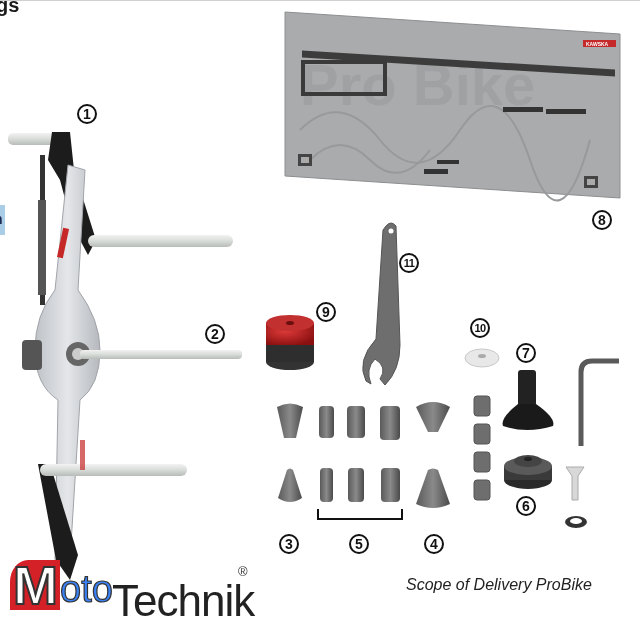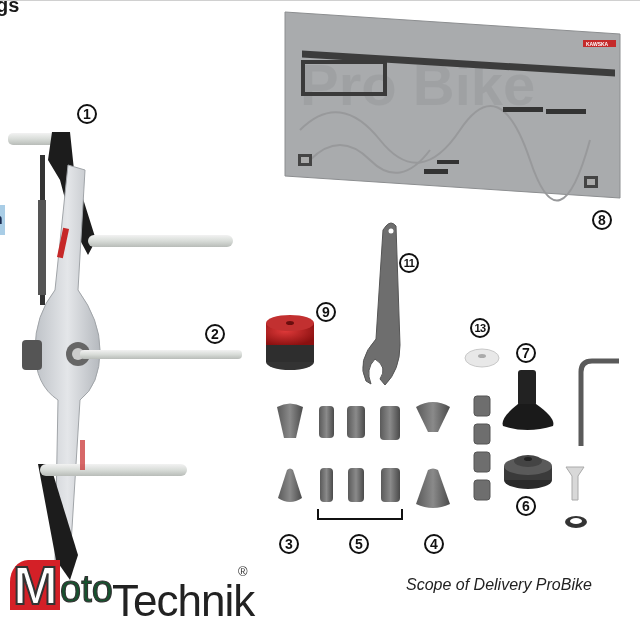--- a/index.html
+++ b/index.html
@@ -8,21 +8,21 @@
   .topline { left:0; top:0; width:640px; height:1px; background:#d0d0d0; }
   .heading-frag { left:-4px; top:-6px; font-size:20px; font-weight:bold; color:#1a1a1a; font-family:"Liberation Sans", sans-serif; }
   .side-tab { left:0; top:205px; width:5px; height:30px; background:#a9cde6; }
   .side-tab span { position:absolute; left:-6px; top:6px; font-weight:bold; font-size:14px; color:#1a2a50; }
   .callout { width:20px; height:20px; border:2px solid #111; border-radius:50%; display:flex; align-items:center; justify-content:center; font-weight:bold; font-size:14px; color:#111; background:#fff; box-sizing:border-box; font-family:"Liberation Sans", sans-serif; }
   .callout.two { font-size:11px; letter-spacing:-0.5px; }
   .caption { left:406px; top:575px; font-style:italic; font-size:16px; color:#222; line-height:20px; font-family:"Liberation Sans", sans-serif; }
   .logo { left:10px; top:560px; height:50px; }
   .logo-m { position:absolute; left:0; top:0; width:50px; height:50px; background:#d42027; border-top-left-radius:18px 22px; }
   .logo-m span { position:absolute; left:3px; top:-6px; font-size:54px; font-weight:bold; color:#fff; -webkit-text-stroke:2px #333; font-family:"Liberation Sans", sans-serif; }
-  .logo-oto { position:absolute; left:50px; top:8px; font-size:38px; color:#14532d; -webkit-text-stroke:1.2px #333; font-family:"Liberation Sans", sans-serif;text-align:center; }
+  .logo-oto { position:absolute; left:50px; top:8px; font-size:38px; color:#3b82f6; -webkit-text-stroke:1.2px #333; font-family:"Liberation Sans", sans-serif;text-align:center; }
   .logo-technik { position:absolute; left:102px; top:16px; font-size:44px; color:#222; font-family:"Liberation Sans", sans-serif; letter-spacing:-1px; }
   .logo-reg { position:absolute; left:228px; top:4px; font-size:13px; color:#333; }
 </style>
 </head>
 <body>
 
 <div class="abs topline"></div>
 <div class="abs heading-frag">gs</div>
 <div class="abs side-tab">
     <span>n</span>
@@ -149,21 +149,21 @@
 
 <div class="abs callout" style="left:77px;top:104px">1</div>
 <div class="abs callout" style="left:205px;top:324px">2</div>
 <div class="abs callout" style="left:279px;top:534px">3</div>
 <div class="abs callout" style="left:424px;top:534px">4</div>
 <div class="abs callout" style="left:349px;top:534px">5</div>
 <div class="abs callout" style="left:516px;top:496px">6</div>
 <div class="abs callout" style="left:516px;top:343px">7</div>
 <div class="abs callout" style="left:592px;top:210px">8</div>
 <div class="abs callout" style="left:316px;top:302px">9</div>
-<div class="abs callout two" style="left:470px;top:318px">13</div>
+<div class="abs callout two" style="left:470px;top:318px">10</div>
 <div class="abs callout two" style="left:399px;top:253px">11</div>
 
 <div class="abs logo">
   <div class="logo-m">
       <span>M</span>
     </div>
   <div class="logo-oto">oto</div>
   <div class="logo-technik">Technik</div>
   <div class="logo-reg">®</div>
 </div>

